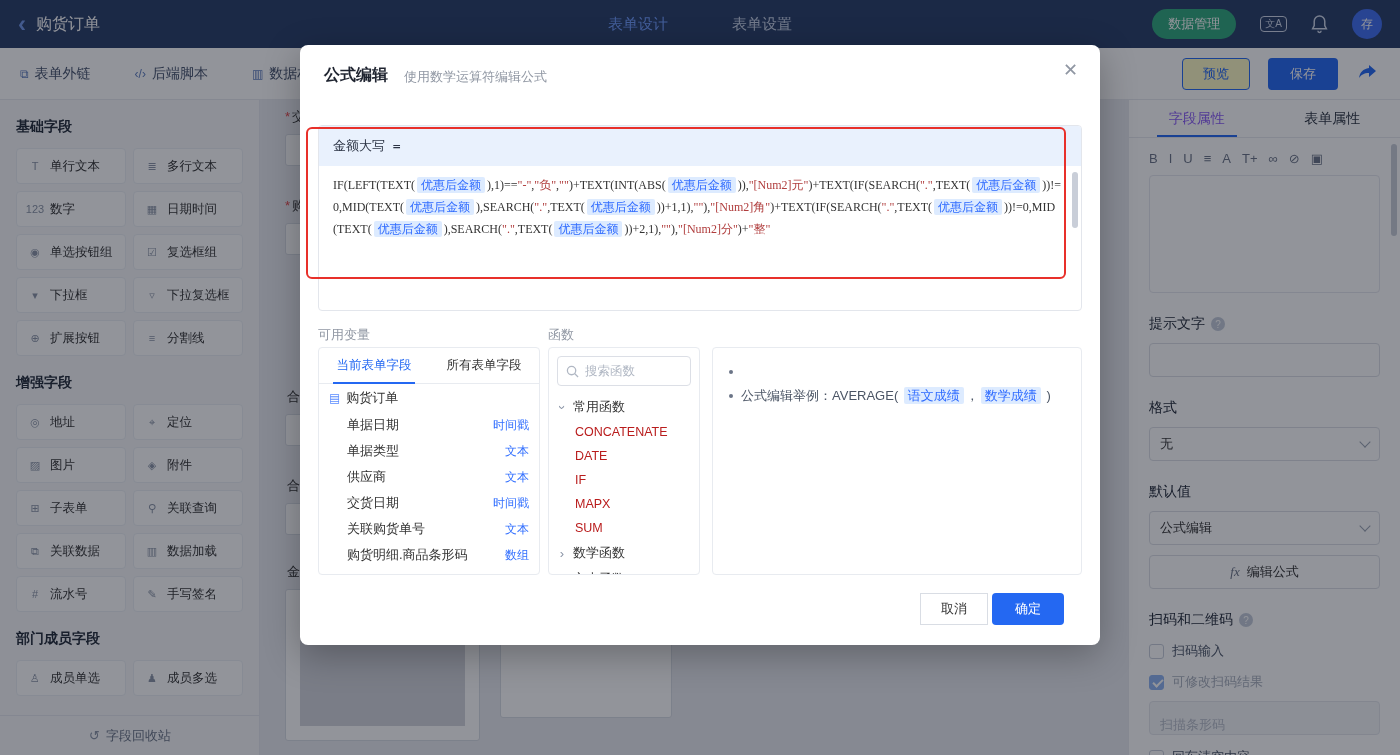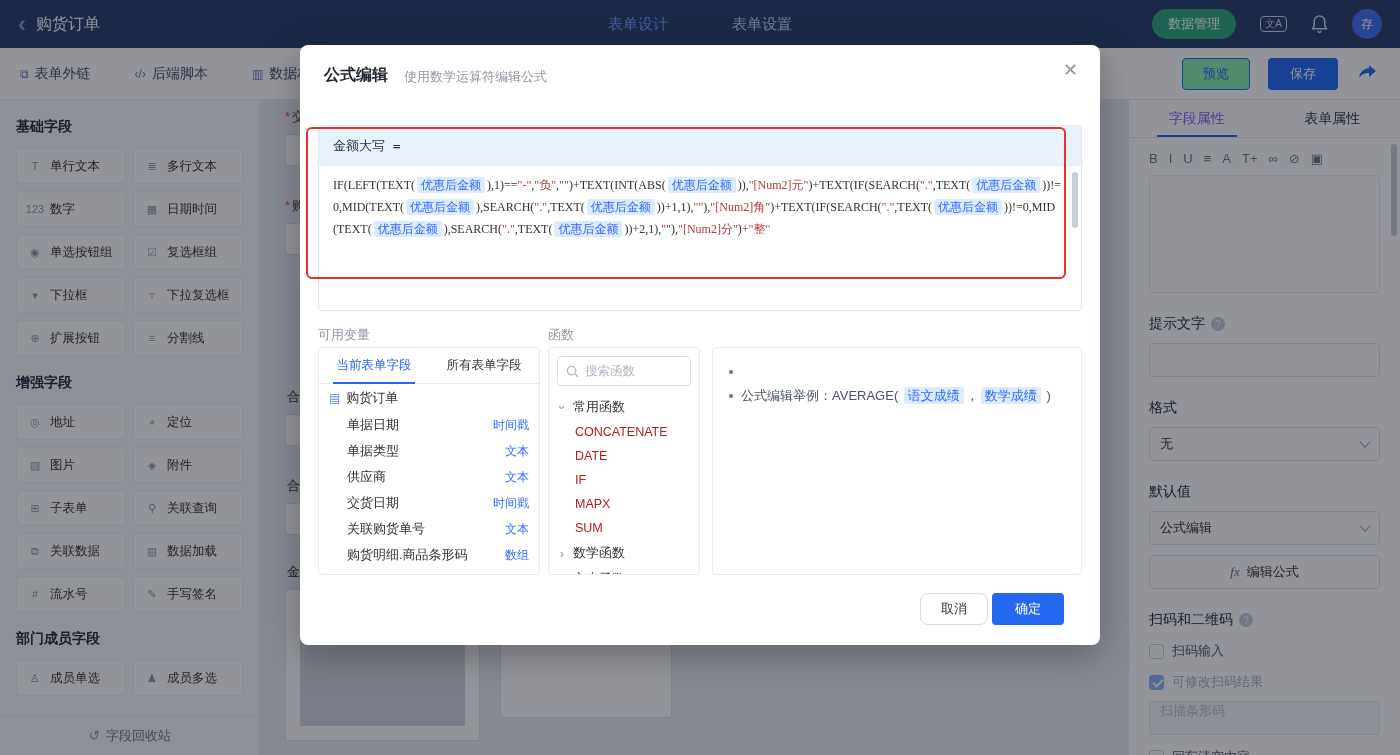--- a/index.html
+++ b/index.html
@@ -19,21 +19,21 @@
   .tb-data{background:#2fa87c;color:#fff;border:none;border-radius:16px;height:30px;padding:0 16px;font-size:13px}
   .tr-ic{border:1.4px solid #cfd8ea;border-radius:4px;color:#cfd8ea;font-size:10px;padding:2px 4px;line-height:1}
   .bell{display:flex;align-items:center}
   .avatar{width:30px;height:30px;border-radius:50%;background:#3f6df0;color:#fff;display:flex;align-items:center;justify-content:center;font-size:12px}
 
   
   .toolbar{position:absolute;top:48px;left:0;right:0;height:52px;background:#fff;border-bottom:1px solid #e8eaee;display:flex;align-items:center;padding:0 20px}
   .tl-link{display:flex;align-items:center;gap:6px;margin-right:44px;color:#44516b;font-size:14px}
   .tl-glyph{color:#5e7dbd;font-size:12px}
   .tl-right{margin-left:auto;display:flex;align-items:center;gap:18px}
-  .btn-preview{height:32px;padding:0 20px;border:1px solid #2468f2;color:#2468f2;background:#86efac;border-radius:4px;font-size:13px}
+  .btn-preview{height:32px;padding:0 20px;border:1px solid #2468f2;color:#2468f2;background:#fef9c3;border-radius:4px;font-size:13px}
   .btn-save{height:32px;padding:0 22px;background:#2468f2;color:#fff;border:none;border-radius:4px;font-size:13px}
 
   
   .sidebar{position:absolute;left:0;top:100px;width:260px;bottom:0;background:#f7f8fa;border-right:1px solid #e6e8ee;padding:18px 16px 48px;overflow:hidden}
   .sb-title{font-size:14px;font-weight:bold;color:#222a38;margin:18px 0 12px}
   .sb-sec:first-child .sb-title{margin-top:0}
   .sb-grid{display:grid;grid-template-columns:1fr 1fr;gap:7px}
   .sb-item{height:36px;background:#fff;border:1px solid #eceff4;border-radius:4px;display:flex;align-items:center;padding:0 8px;overflow:hidden}
   .sb-ic{width:20px;flex:none;color:#8a94a6;font-size:11px;margin-right:5px;text-align:center}
   .sb-lb{font-size:12.5px;color:#333;white-space:nowrap}
@@ -66,21 +66,21 @@
   .rp-input{margin-top:10px;height:34px;border:1px solid #dcdfe6;border-radius:4px;background:#fff}
   .rp-select{margin-top:10px;height:34px;border:1px solid #dcdfe6;border-radius:4px;background:#fff;display:flex;align-items:center;justify-content:space-between;padding:0 10px;font-size:13px;color:#333}
   .chev-down{width:8px;height:8px;border-right:1.6px solid #9aa3b2;border-bottom:1.6px solid #9aa3b2;transform:rotate(45deg);margin-top:-4px}
   .fx-btn{margin-top:10px;height:34px;border:1px solid #dcdfe6;border-radius:4px;background:#fff;display:flex;align-items:center;justify-content:center;gap:7px;font-size:13px;color:#333}
   .fx-g{font-style:italic;font-family:"Liberation Serif",serif;color:#6b7487}
   .cb-row{margin-top:13px;display:flex;align-items:center;gap:8px;font-size:13px;color:#4c5668}
   .cb{width:15px;height:15px;border:1px solid #c6cdd9;border-radius:3px;background:#fff;flex:none;position:relative}
   .cb.checked{background:#8fb3f0;border-color:#8fb3f0}
   .cb.checked::after{content:"";position:absolute;left:4.5px;top:1.5px;width:4px;height:8px;border:solid #fff;border-width:0 2px 2px 0;transform:rotate(45deg)}
   .cb-dis{color:#a8afbc}
-  .rp-disabled{margin-top:10px;height:34px;border:1px solid #e3e6ec;border-radius:4px;background:#f5f6f8;display:flex;align-items:flex-start;padding:0 10px;color:#b6bcc8;font-size:13px}
+  .rp-disabled{margin-top:10px;height:34px;border:1px solid #e3e6ec;border-radius:4px;background:#f5f6f8;display:flex;align-items:flex-end;padding:0 10px;color:#b6bcc8;font-size:13px}
   .thumb{position:absolute;background:#c9ced8;border-radius:3px}
   .rp-thumb{right:3px;top:44px;width:6px;height:92px}
 
   
   .dim{position:absolute;inset:0;background:rgba(13,18,32,.45);z-index:30}
   .modal{position:absolute;left:300px;top:45px;width:800px;height:600px;background:#fff;border-radius:8px;z-index:40;box-shadow:0 10px 36px rgba(0,0,0,.28)}
   .m-title{position:absolute;left:24px;top:20px;font-size:16px;font-weight:bold;color:#1f2430}
   .m-sub{position:absolute;left:104px;top:23px;font-size:13px;color:#9097a3}
   .m-close{position:absolute;right:22px;top:16px;font-size:18px;color:#9097a3;background:none;border:none;line-height:1}
   .editor{position:absolute;left:18px;top:80px;width:764px;height:186px;border:1px solid #e3e6ec;border-radius:4px;background:#fff;overflow:hidden}
@@ -106,21 +106,21 @@
   .var-type{color:#3370ff;font-size:12px}
   .fn-search{margin:8px;height:30px;border:1px solid #dcdfe6;border-radius:4px;display:flex;align-items:center;gap:6px;padding:0 8px}
   .fn-ph{color:#b0b7c3;font-size:12.5px}
   .fn-g{display:flex;align-items:center;gap:6px;height:26px;padding:0 8px;font-size:13px;color:#333}
   .chev{color:#8a94a6;font-size:13px;display:inline-block;width:10px;text-align:center}
   .chev.down{transform:rotate(90deg)}
   .fn-it{height:24px;line-height:24px;padding-left:26px;font-size:12.5px;color:#b91c1c}
   .help-inner{padding:14px 16px}
   .h-line{display:flex;gap:8px;margin-bottom:12px;font-size:13px;color:#4b5565;line-height:20px}
   .dot{width:4px;height:4px;border-radius:50%;background:#6b7487;margin-top:8px;flex:none}
-  .m-cancel{position:absolute;right:112px;top:548px;width:68px;height:32px;background:#fff;border:1px solid #d9dde4;border-radius:8px;font-size:13px;color:#333}
+  .m-cancel{position:absolute;right:112px;top:548px;width:68px;height:32px;background:#fff;border:1px solid #d9dde4;border-radius:0;font-size:13px;color:#333}
   .m-ok{position:absolute;right:36px;top:548px;width:72px;height:32px;background:#2468f2;border:none;border-radius:4px;font-size:13px;color:#fff}
 </style>
 </head>
 <body>
 
 <div id="app" data-interactable="false">
 
   <header class="topbar" data-interactable="false">
     <span class="back" data-interactable="true">‹</span>
     <span class="tb-title" data-interactable="false">购货订单</span>

